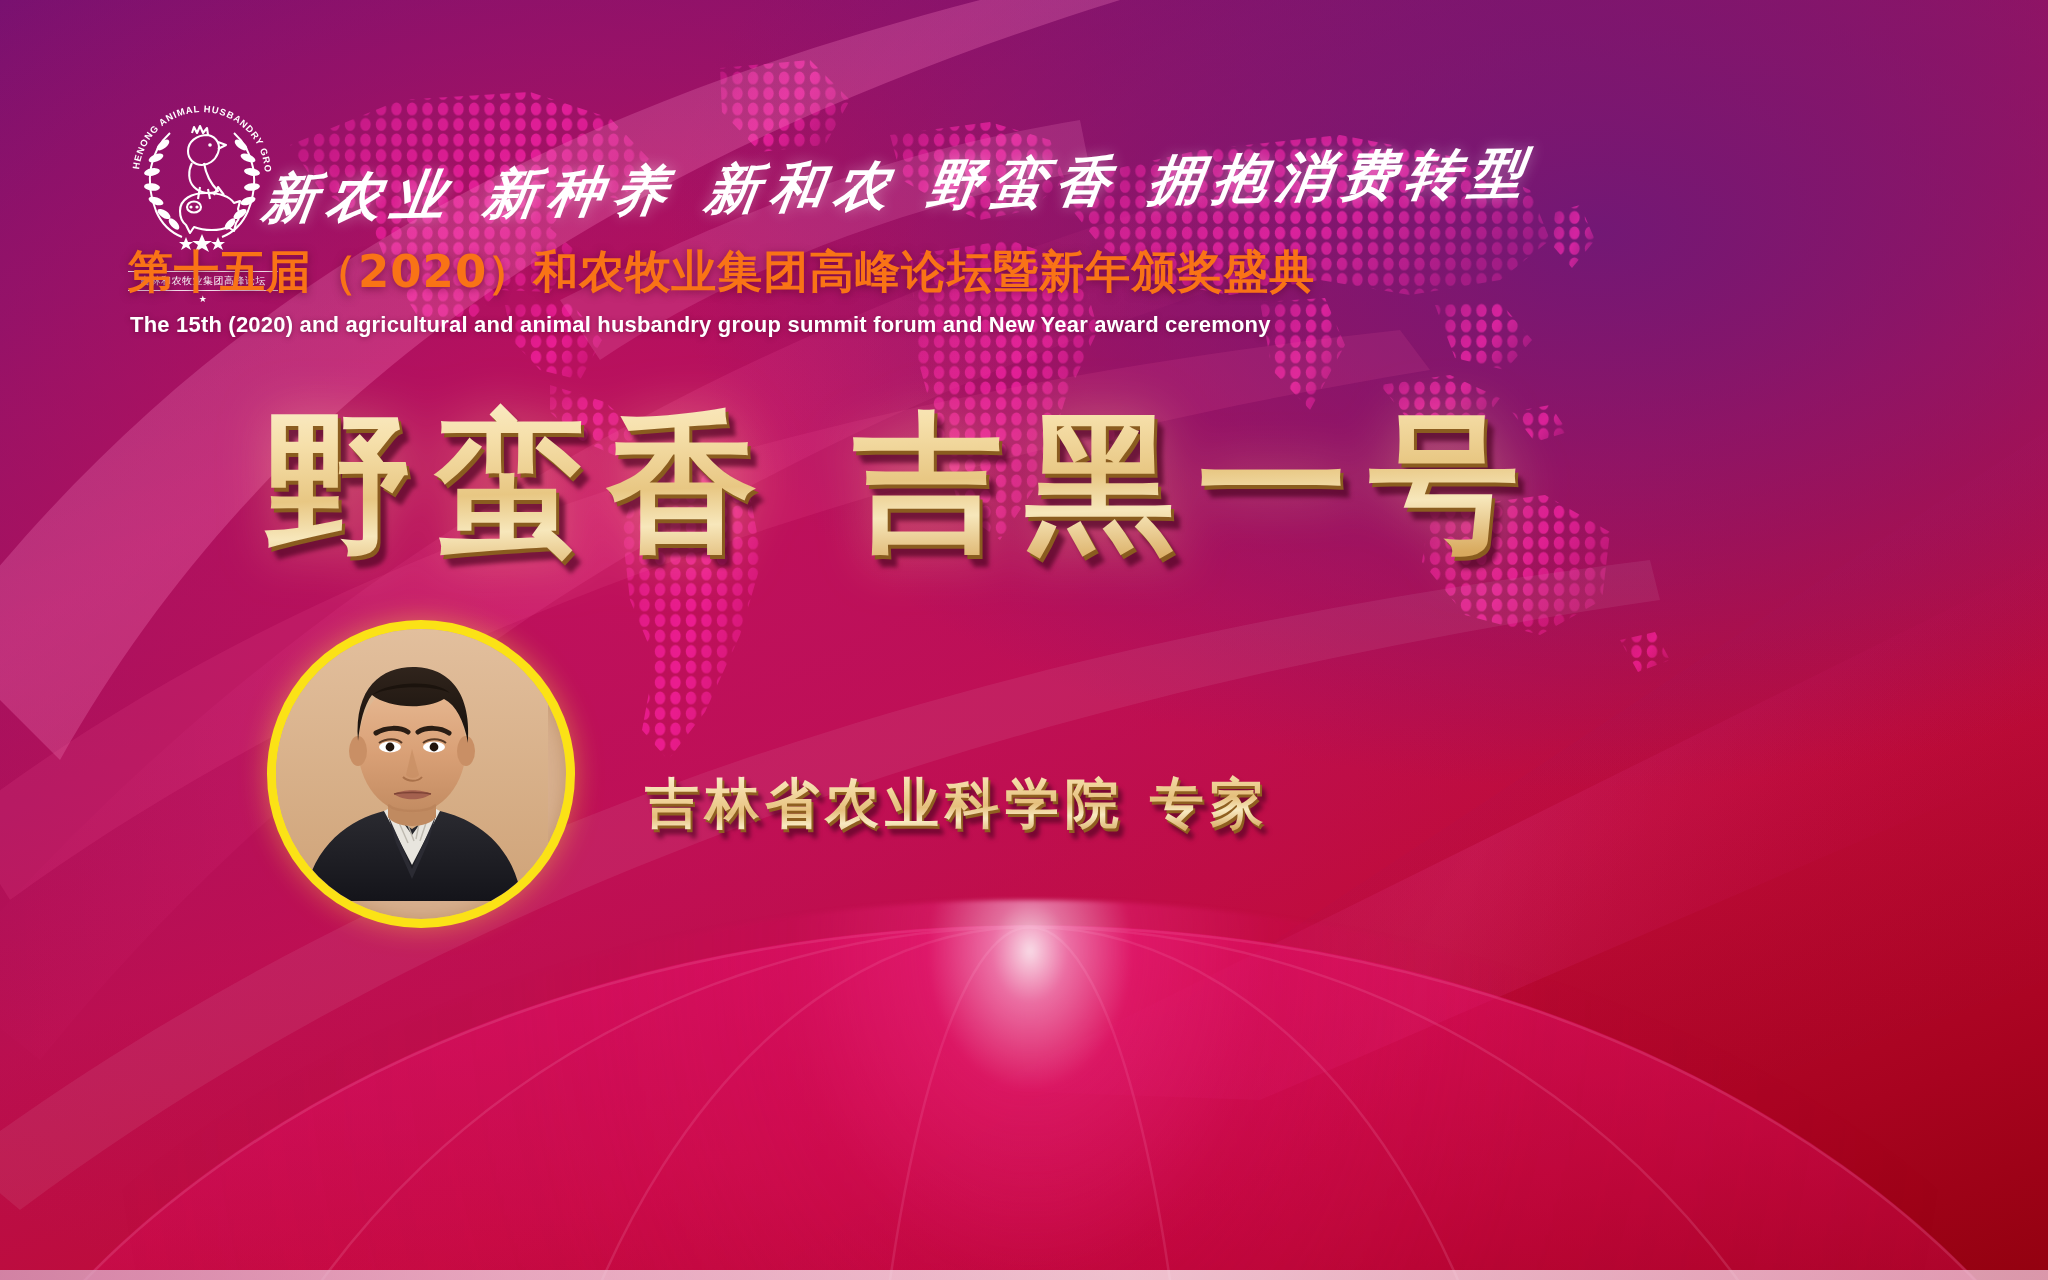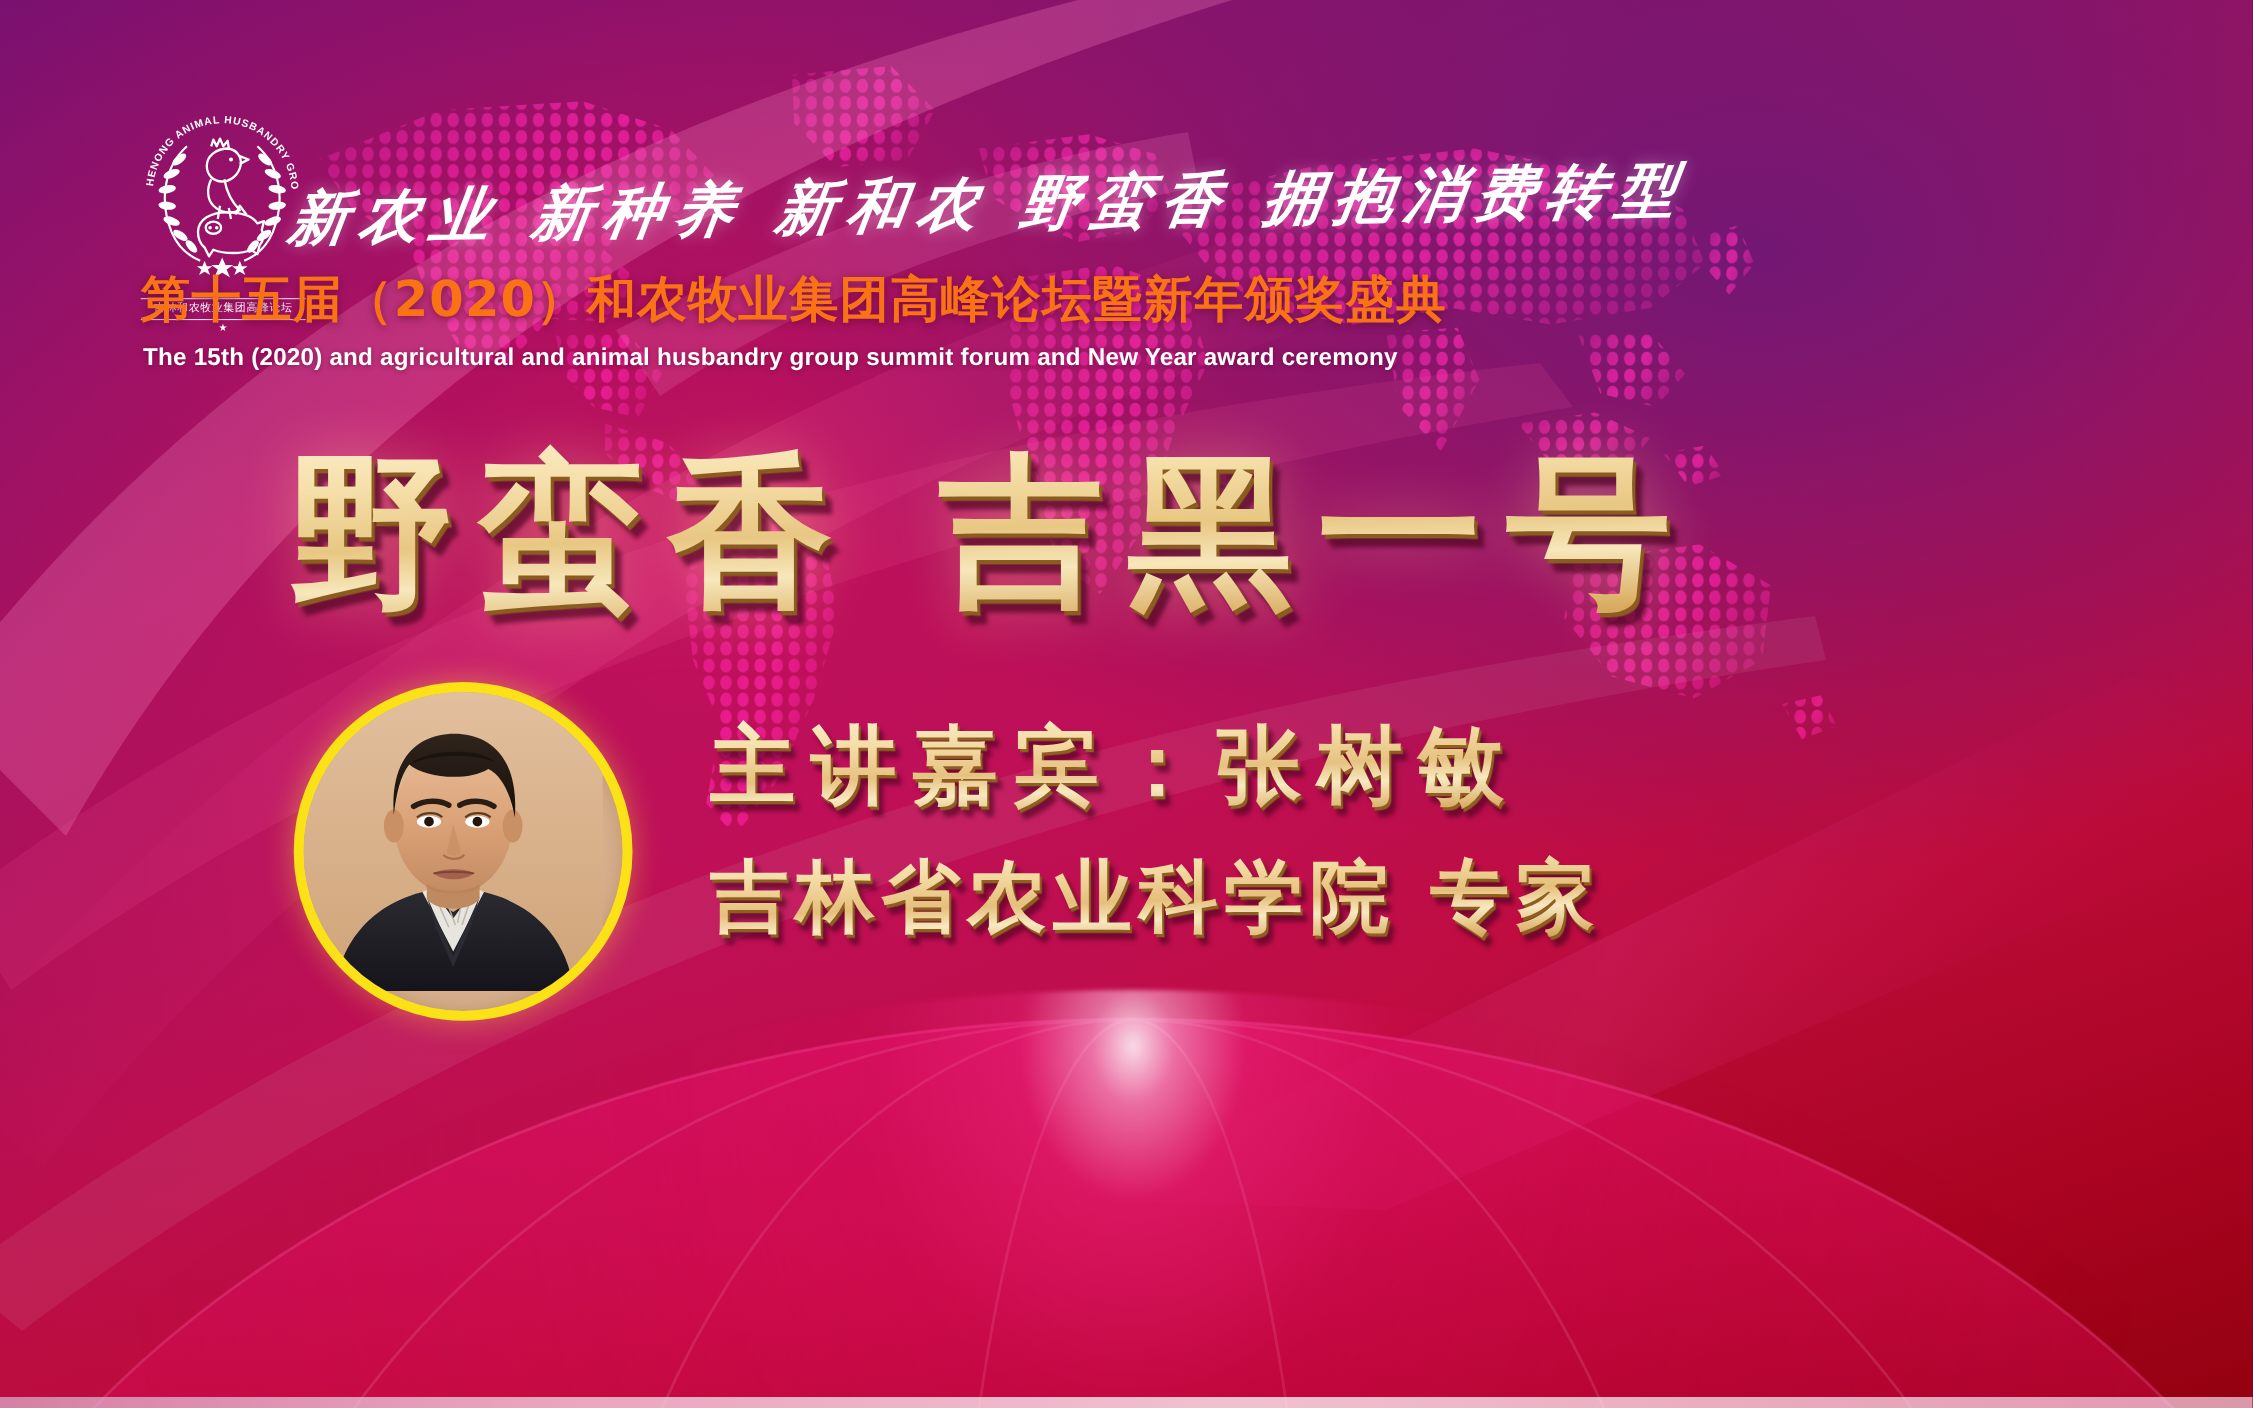--- a/index.html
+++ b/index.html
@@ -218,21 +218,21 @@
     -webkit-text-fill-color: transparent;
     filter:
       drop-shadow(2px 3px 0px #8f5f20)
       drop-shadow(4px 6px 2px rgba(70,2,30,0.6));
   }
 
   .affiliation-line {
     position: absolute;
     left: 645px;
     top: 768px;
-    font-size: 72px;
+    font-size: 54px;
     font-weight: bold;
     letter-spacing: 6px;
     white-space: nowrap;
     font-family: "DejaVu Sans", "Liberation Sans", sans-serif;
     background: linear-gradient(178deg, #fdf4da 0%, #f3d9a2 30%, #e5bf7c 52%, #f8e9c0 66%, #d4a458 88%, #bd8b43 100%);
     -webkit-background-clip: text;
     background-clip: text;
     -webkit-text-fill-color: transparent;
     filter:
       drop-shadow(2px 3px 0px #8f5f20)
@@ -478,16 +478,15 @@
       <path d="M136 120 L130 146 C133 150, 140 150, 143 146 L136 120" fill="#c88f64" opacity="0.75"></path>
       <path d="M127 148 C132 153, 142 153, 146 148" stroke="#a9714a" stroke-width="2" fill="none"></path>
 
       <path d="M118 165 C127 160, 146 160, 155 165 C146 172, 127 172, 118 165 Z" fill="#a4614f"></path>
       <path d="M118 165 C128 163, 145 163, 155 165" stroke="#7d4335" stroke-width="1.6" fill="none"></path>
 
       <path d="M112 176 C122 184, 150 184, 160 176" stroke="#b47e55" stroke-width="2.4" fill="none" opacity="0.55"></path>
     </svg>
   </div>
 
-  <div class="speaker-line">主讲嘉宾：张树敏</div>
   <div class="affiliation-line">吉林省农业科学院 专家</div>
 
 </div>
 
 </body></html>

